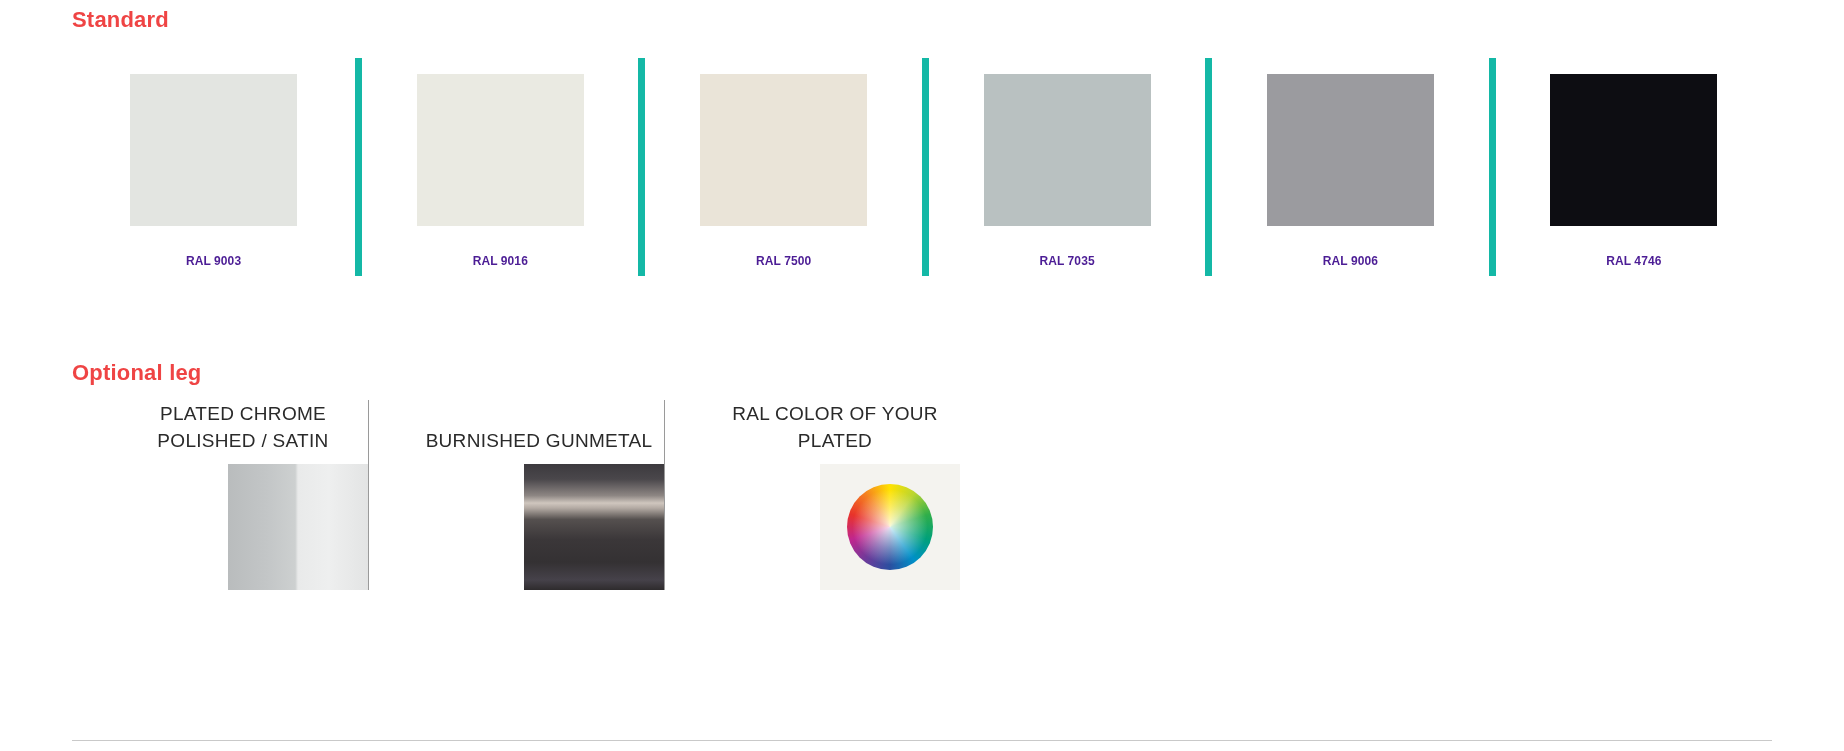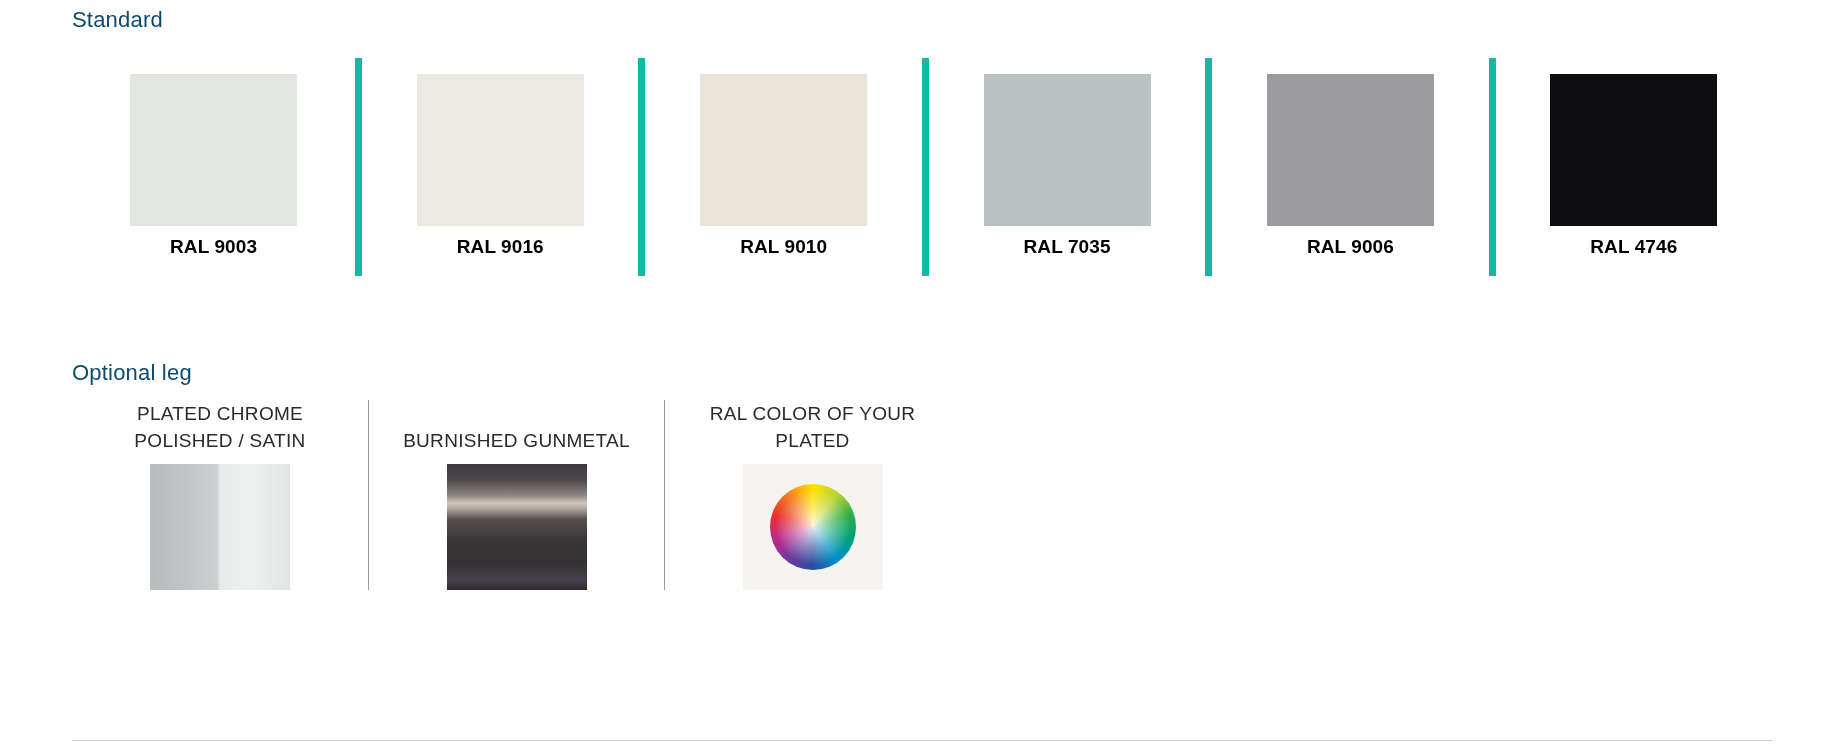--- a/index.html
+++ b/index.html
@@ -21,23 +21,23 @@
     width: 1844px;
     height: 751px;
     box-sizing: border-box;
   }
 
   
   .section-heading {
     position: absolute;
     left: 72px;
     font-size: 22px;
-    font-weight: normal;
+    font-weight: bold;
     letter-spacing: 0.2px;
-    color: #0c4a6e;
+    color: #ef4444;
     white-space: nowrap;
   }
   #heading-standard { top: 7px; }
   #heading-optional { top: 360px; }
 
   
   .row {
     position: absolute;
     left: 72px;
     display: flex;
@@ -62,42 +62,42 @@
   }
   .std-cell + .std-cell {
     border-left: 7px solid #14b8a6;
   }
   .std-swatch {
     width: 167px;
     height: 152px;
     margin-top: 16px;
   }
   .std-label {
-    margin-top: 10px;
-    font-size: 19px;
+    margin-top: 28px;
+    font-size: 12px;
     font-weight: bold;
-    color: #000000;
+    color: #4c1d95;
     letter-spacing: 0.1px;
     white-space: nowrap;
   }
 
   
   #optional-row {
     top: 400px;
     width: 1180px;
     height: 190px;
   }
   .opt-cell {
     position: relative;
     width: 296px;
     height: 190px;
     box-sizing: border-box;
     display: flex;
     flex-direction: column;
-    align-items: center;
+    align-items: flex-end;
     justify-content: flex-start;
   }
   .opt-cell + .opt-cell {
     border-left: 1px solid #9a9a9a;
   }
   .opt-label {
     width: 250px;
     text-align: center;
     font-size: 19px;
     line-height: 27px;
@@ -236,21 +236,21 @@
       <div class="std-label">RAL 9003</div>
     </div>
 
     <div class="std-cell">
       <div class="std-swatch" id="sw1" style="background: rgb(234, 234, 226);"></div>
       <div class="std-label">RAL 9016</div>
     </div>
 
     <div class="std-cell">
       <div class="std-swatch" id="sw2" style="background: rgb(234, 228, 216);"></div>
-      <div class="std-label">RAL 9010</div>
+      <div class="std-label">RAL 7500</div>
     </div>
 
     <div class="std-cell">
       <div class="std-swatch" id="sw3" style="background: rgb(185, 193, 193);"></div>
       <div class="std-label">RAL 7035</div>
     </div>
 
     <div class="std-cell">
       <div class="std-swatch" id="sw4" style="background: rgb(155, 155, 159);"></div>
       <div class="std-label">RAL 9006</div>

